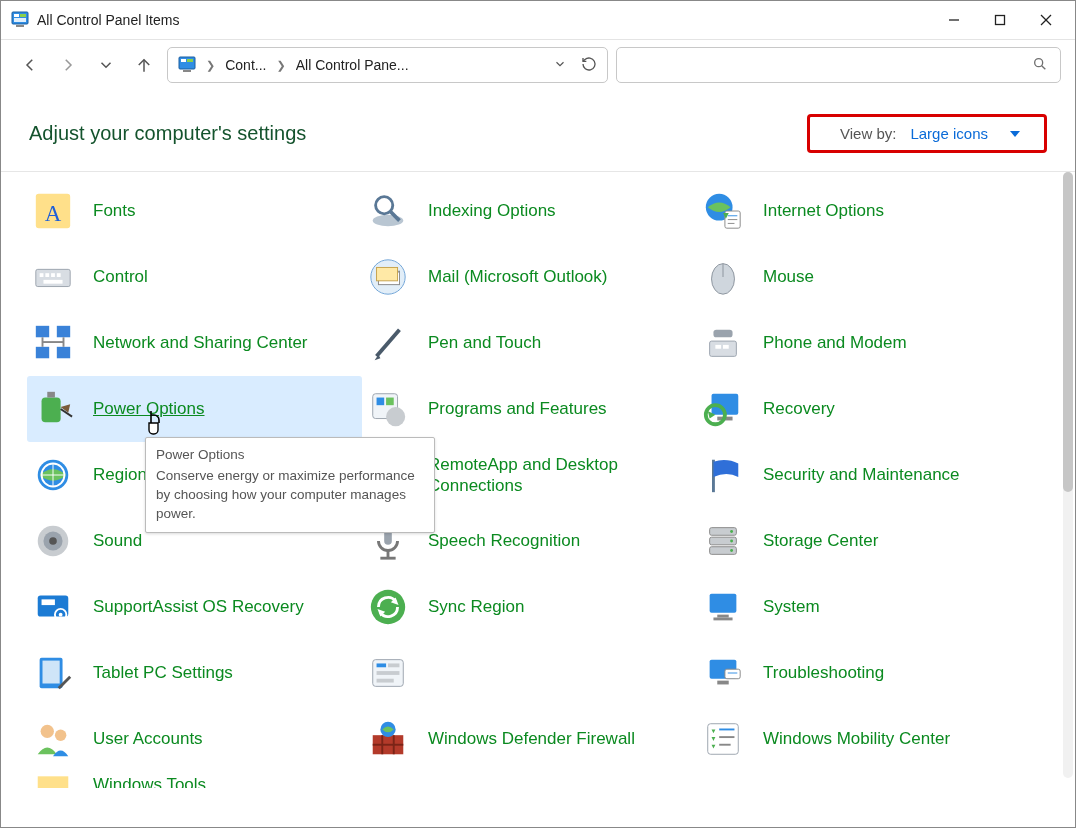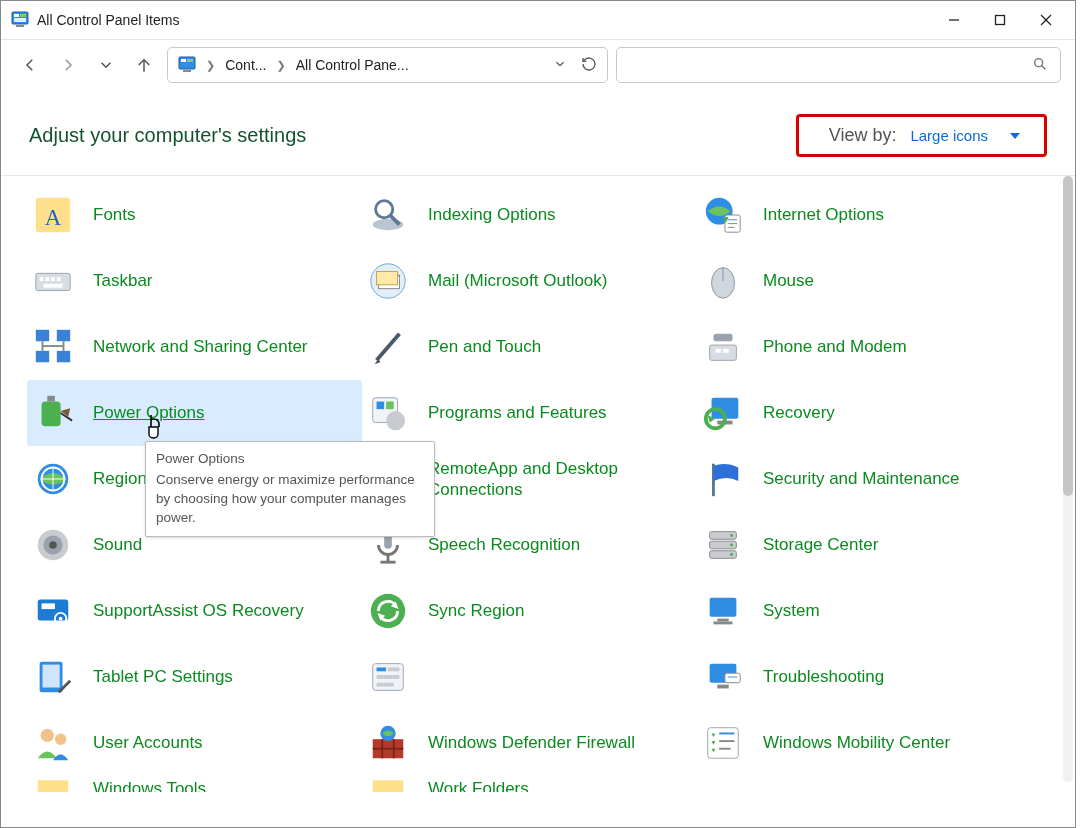--- a/index.html
+++ b/index.html
@@ -20,21 +20,21 @@
   .crumb{white-space:nowrap;overflow:hidden;text-overflow:ellipsis;max-width:80px;}
   .crumb2{white-space:nowrap;overflow:hidden;text-overflow:ellipsis;max-width:170px;}
   .chev{color:#777;font-size:11px;}
   .addr-right{margin-left:auto;display:flex;align-items:center;gap:14px;color:#555;}
   .search{flex:1;height:34px;border:1px solid #c8c8c8;border-radius:5px;display:flex;align-items:center;justify-content:flex-end;padding:0 12px;}
   .search svg{width:16px;height:16px;opacity:.7;}
   
   .heading-row{display:flex;align-items:center;padding:24px 28px 18px 28px;}
   .heading{font-size:20px;color:#14532d;}
   .viewby-box{margin-left:auto;border:3px solid #d80000;border-radius:4px;padding:8px 24px 8px 30px;display:flex;align-items:center;gap:14px;}
-  .viewby-label{color:#555;font-size:18px;}
+  .viewby-label{color:#555;font-size:15px;}
   .viewby-value{color:#0a6bd8;font-size:15px;display:flex;align-items:center;gap:22px;}
   .divider{height:1px;background:#e6e6e6;}
   
   .content{position:relative;height:616px;overflow:hidden;padding:0 0 0 0;}
   .grid{display:grid;grid-template-columns:repeat(3,335px);grid-auto-rows:66px;padding:6px 10px 0 26px;}
   .cell{display:flex;align-items:center;gap:18px;padding:0 4px;border-radius:3px;cursor:pointer;}
   .cell .ic{width:44px;height:44px;flex:none;display:flex;align-items:center;justify-content:center;}
   .cell .lbl{font-size:17px;color:#0b8a20;line-height:1.25;max-width:255px;}
   .cell.selected{background:#d9ecff;}
   .cell.selected .lbl{color:#0b8a20;text-decoration:underline;}
@@ -195,21 +195,21 @@
         <span class="ic">
             <svg viewBox="0 0 44 44">
               <rect x="4" y="14" width="36" height="18" rx="2" fill="#d8dde3" stroke="#9aa3ad"></rect>
               <rect x="8" y="18" width="4" height="4" fill="#fff"></rect>
               <rect x="14" y="18" width="4" height="4" fill="#fff"></rect>
               <rect x="20" y="18" width="4" height="4" fill="#fff"></rect>
               <rect x="26" y="18" width="4" height="4" fill="#fff"></rect>
               <rect x="12" y="25" width="20" height="4" fill="#fff"></rect>
             </svg>
           </span>
-        <span class="lbl">Taskbar</span>
+        <span class="lbl">Control</span>
       </div>
       <div class="cell">
         <span class="ic">
             <svg viewBox="0 0 44 44">
               <circle cx="22" cy="22" r="18" fill="#e2eef8" stroke="#6ea3d6"></circle>
               <rect x="12" y="16" width="22" height="14" fill="#fff" stroke="#888"></rect>
               <polyline points="12,16 23,25 34,16" fill="none" stroke="#888"></polyline>
               <rect x="10" y="12" width="22" height="14" fill="#ffe9a6" stroke="#c6a24c"></rect>
             </svg>
           </span>
@@ -469,28 +469,20 @@
       </div>
 
       <div class="cell half" style="overflow:hidden;height:22px;align-items:flex-start;">
         <span class="ic" style="height:22px;">
             <svg viewBox="0 0 44 22">
               <rect x="6" y="4" width="32" height="30" fill="#ffe08a"></rect>
             </svg>
           </span>
         <span class="lbl" style="position:relative;top:2px;">Windows Tools</span>
       </div>
-      <div class="cell half" style="overflow:hidden;height:22px;align-items:flex-start;">
-        <span class="ic" style="height:22px;">
-            <svg viewBox="0 0 44 22">
-              <rect x="6" y="4" width="32" height="30" fill="#ffe08a"></rect>
-            </svg>
-          </span>
-        <span class="lbl" style="position:relative;top:2px;">Work Folders</span>
-      </div>
       <div></div>
 
     </div>
 
     <div class="tooltip">
       <div class="tt-title">Power Options</div>
       <div>Conserve energy or maximize performance by choosing how your computer manages power.</div>
     </div>
 
     <div class="cursor">

